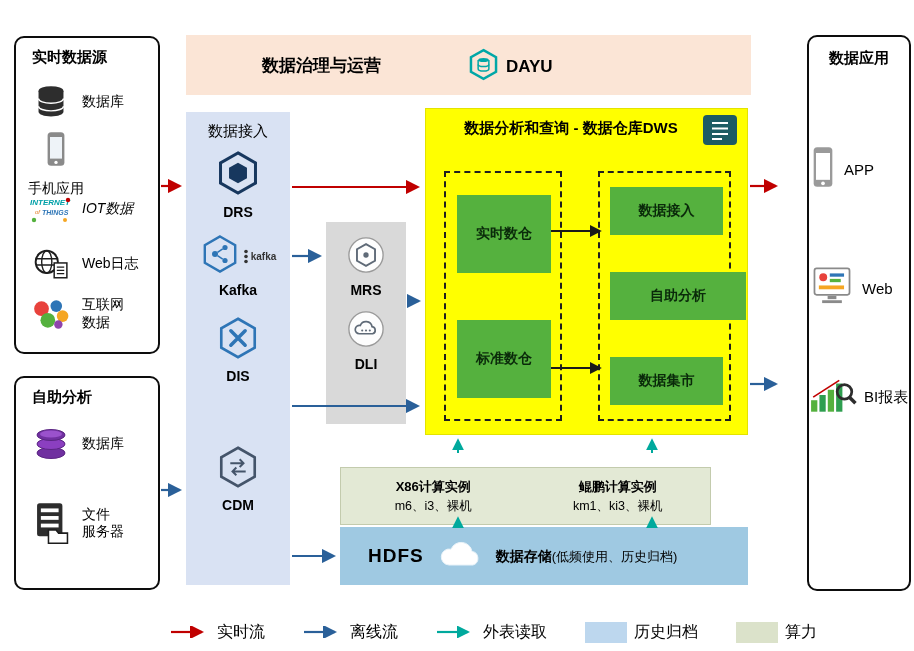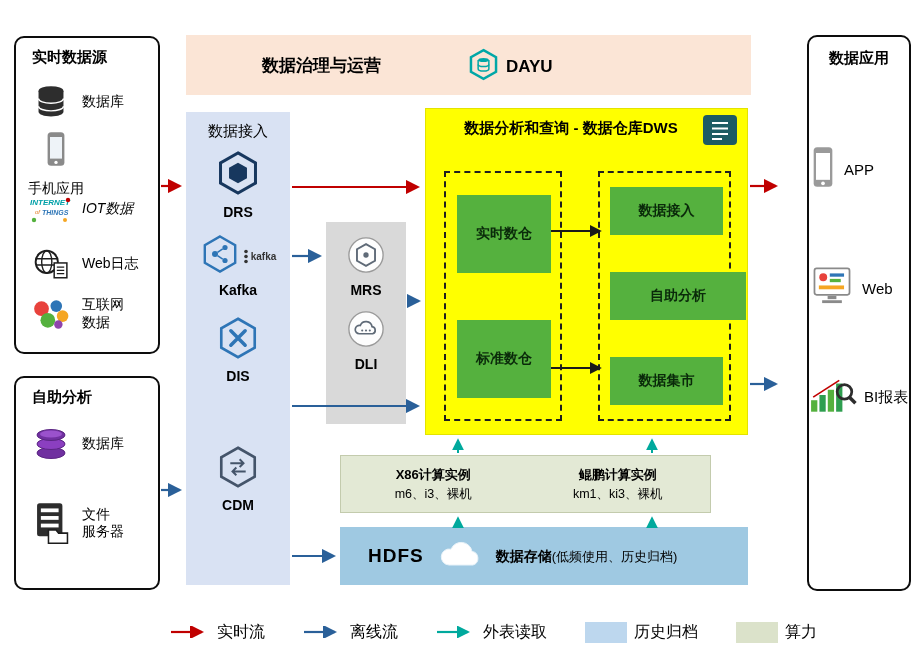--- a/index.html
+++ b/index.html
@@ -26,21 +26,21 @@
   .kafka-row { display:flex; align-items:center; gap:2px; }
   .kafka-word { display:flex; align-items:center; gap:1px; font-size:10px; font-weight:bold; color:#333; }
 
   .graybox { position:absolute; left:326px; top:222px; width:80px; height:202px; background:#d9d9d9; }
 
   .dws { position:absolute; left:425px; top:108px; width:323px; height:327px; background:#ffff00; border:1px solid #e3e300; }
   .dws-title { position:absolute; left:0; top:10px; width:290px; text-align:center; font-size:15px; font-weight:bold; }
   .dashed-box { position:absolute; border:2px dashed #1f1f1f; }
   .green-mod { position:absolute; background:#55b13e; display:flex; align-items:center; justify-content:center; font-size:14px; font-weight:bold; color:#0a2a0a; text-align:center; }
 
-  .compute { position:absolute; left:340px; top:455px; width:371px; height:58px; background:#e3e9d5; border:1px solid #c3cbad; display:flex; }
+  .compute { position:absolute; left:340px; top:467px; width:371px; height:58px; background:#e3e9d5; border:1px solid #c3cbad; display:flex; }
   .compute-half { flex:1; display:flex; flex-direction:column; align-items:center; justify-content:center; gap:2px; }
   .compute-title { font-size:13px; font-weight:bold; }
   .compute-specs { font-size:12.5px; }
 
   .hdfsbox { position:absolute; left:340px; top:527px; width:408px; height:58px; background:#9fc9e2; display:flex; align-items:center; padding-left:28px; gap:12px; }
   .hdfs-word { font-size:19px; font-weight:bold; letter-spacing:1px; }
   .obs-lines { display:flex; flex-direction:column; line-height:1.25; }
   .obs-bold { font-size:14px; font-weight:bold; }
   .obs-note { font-size:13px; font-weight:normal; }
 

